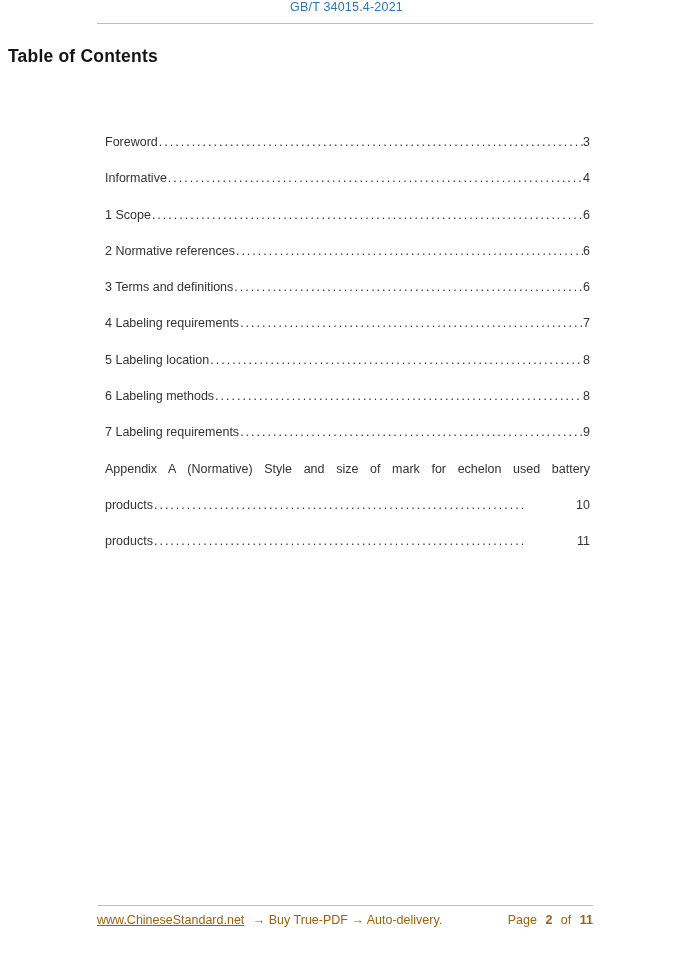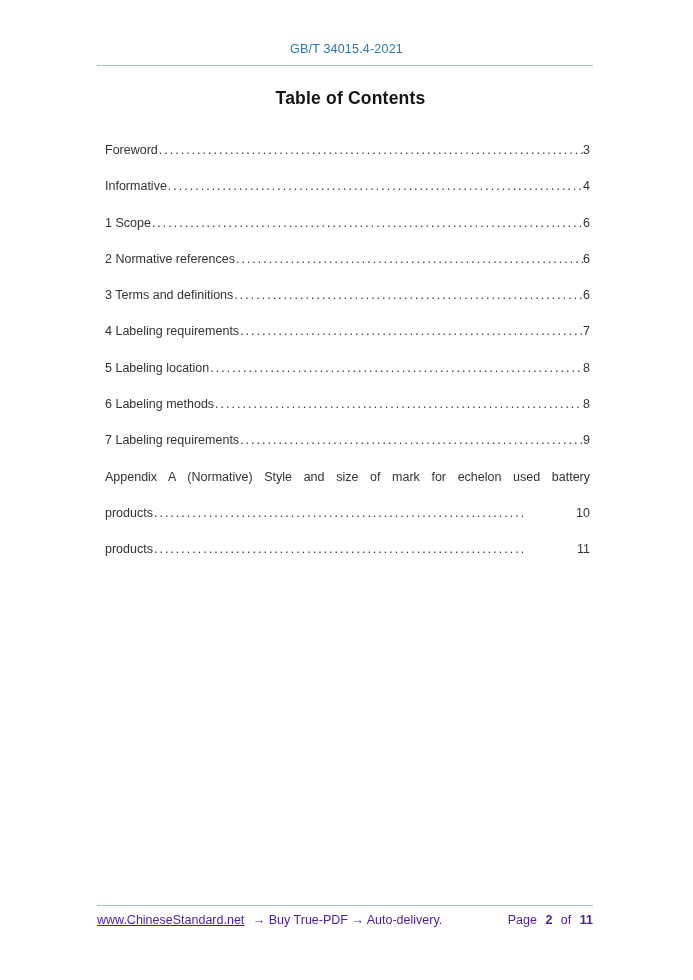--- a/index.html
+++ b/index.html
@@ -9,46 +9,44 @@
     background: #ffffff;
     font-family: "Liberation Sans", sans-serif;
     color: #333333;
     position: relative;
     overflow: hidden;
   }
   .page { position: absolute; inset: 0; }
 
   
   .header-code {
-    padding-top: 42px;
     text-align: center;
     font-size: 12.5px;
     color: #2878BE;
     letter-spacing: 0.2px;
   }
   .header-rule {
     margin: 9px 100px 0 97px;
     border-top: 1.5px solid #A5C6E3;
   }
 
   
   .doc-title {
     margin: 22px 0 0 0;
-    text-align: center;
     font-size: 17.5px;
     font-weight: bold;
     color: #141414;
     letter-spacing: 0.2px;
     padding-left: 8px;
   }
 
   
   .toc {
     position: absolute;
-    top: 132px;
+    top: 124px;
     left: 105px;
     width: 485px;
     font-size: 12.5px;
   }
   .toc-line, .toc-row { height: 36.3px; line-height: 36.3px; }
   .toc-row { display: flex; align-items: baseline; }
   .toc-label { flex: none; white-space: nowrap; }
   .dots {
     flex: 1 1 auto;
     overflow: hidden;
@@ -73,21 +71,21 @@
     right: 100px;
     top: 905px;
   }
   .footer-rule { border-top: 1.5px solid #A5C6E3; }
   .footer-row {
     margin-top: 7px;
     display: flex;
     justify-content: space-between;
     align-items: baseline;
     font-size: 12.5px;
-    color: #4c1d95;
+    color: #a16207;
   }
   .footer-link { text-decoration: underline; cursor: pointer; }
   .footer-tail { margin-left: 5px; }
   .page-indicator span { margin-left: 5px; text-align: center; }
   .page-indicator span:first-child { margin-left: 0; }
   .b { font-weight: bold; }
 </style>
 </head>
 <body>
 

